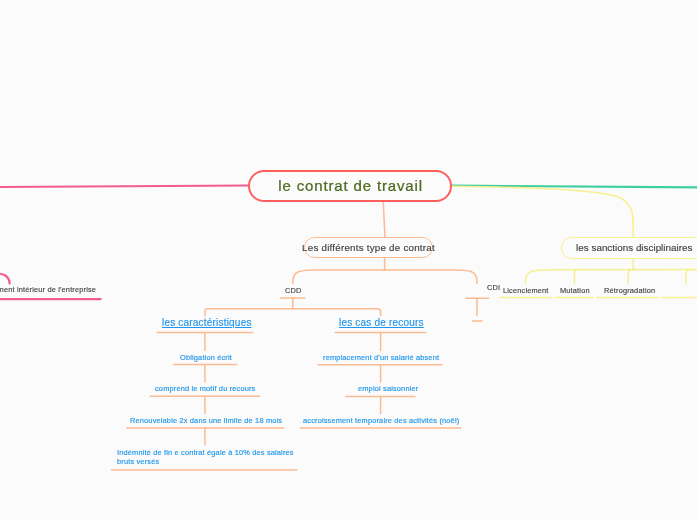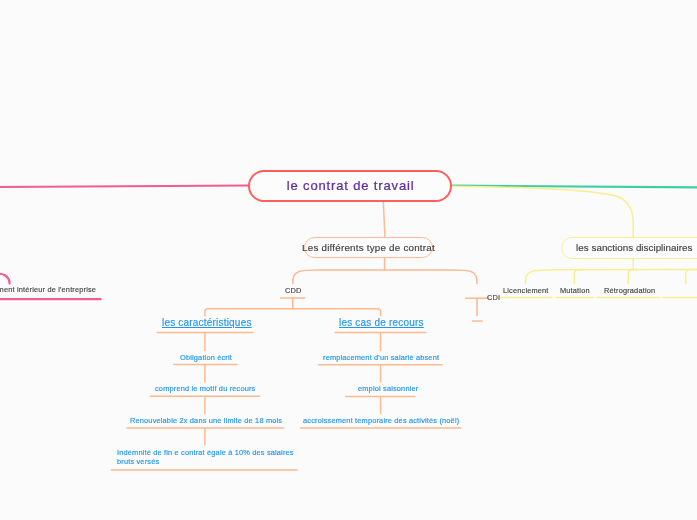--- a/index.html
+++ b/index.html
@@ -4,21 +4,21 @@
 <title>le contrat de travail</title>
 <style>
   html,body{margin:0;padding:0;}
   body{width:697px;height:520px;background:#fbfbfb;overflow:hidden;
        font-family:"Liberation Sans",sans-serif;position:relative;
        -webkit-font-smoothing:antialiased;}
   #canvas{position:absolute;left:0;top:0;width:697px;height:520px;}
   svg#lines{position:absolute;left:0;top:0;width:697px;height:520px;}
   .node{position:absolute;white-space:nowrap;box-sizing:border-box;}
   .root{border:2.8px solid #ff5e5e;border-radius:17px;background:#fcfcfc;
-        font-size:13px;letter-spacing:0.85px;text-indent:0.85px;color:#6d28d9;
+        font-size:15px;letter-spacing:0.85px;text-indent:0.85px;color:#4d7c0f;
         will-change:transform;-webkit-text-stroke:0.24px #3a3a3a;
         display:flex;align-items:center;justify-content:center;}
   .bubble{border:1.4px solid #fcba90;border-radius:11px;background:#fcfcfc;
           font-size:9.8px;letter-spacing:0.22px;color:#3f3f3f;will-change:transform;
           -webkit-text-stroke:0.15px #3f3f3f;
           display:flex;align-items:center;justify-content:center;}
   .bubble.y{border-color:#f7ef91;}
   .lab{position:absolute;white-space:nowrap;font-size:7.4px;letter-spacing:0.17px;
        color:#3f3f3f;line-height:1;will-change:transform;
        -webkit-text-stroke:0.14px #3f3f3f;}
@@ -97,21 +97,21 @@
     <span>Les différents type de contrat</span>
   </div>
 
   <div class="node bubble y" style="left:560.6px;top:237.2px;width:146.5px;height:21.6px;letter-spacing:0.03px;">
     <span>les sanctions disciplinaires</span>
   </div>
 
   <div class="lab" style="left:-28.2px;top:286.4px;">le règlement intérieur de l'entreprise</div>
 
   <div class="lab" style="left:285.4px;top:287px;">CDD</div>
-  <div class="lab" style="left:471.2px;top:294px;padding-left:16px;">CDI</div>
+  <div class="lab" style="left:471.2px;top:284px;padding-left:16px;">CDI</div>
 
   <div class="lab m" style="left:161.75px;top:317.5px;">les caractéristiques</div>
   <div class="lab m" style="left:338.85px;top:317.5px;">les cas de recours</div>
 
   <div class="lab blue" style="left:180.2px;top:353.5px;">Obligation écrit</div>
   <div class="lab blue" style="left:155.15px;top:385.3px;">comprend le motif du recours</div>
   <div class="lab blue" style="left:130.15px;top:416.9px;">Renouvelable 2x dans une limite de 18 mois</div>
   <div class="lab blue wrap" style="left:117.2px;top:449px;width:180px;line-height:8.7px;">Indémnité de fin e contrat égale à 10% des salaires bruts versés</div>
 
   <div class="lab blue" style="left:322.85px;top:353.7px;">remplacement d'un salarié absent</div>

